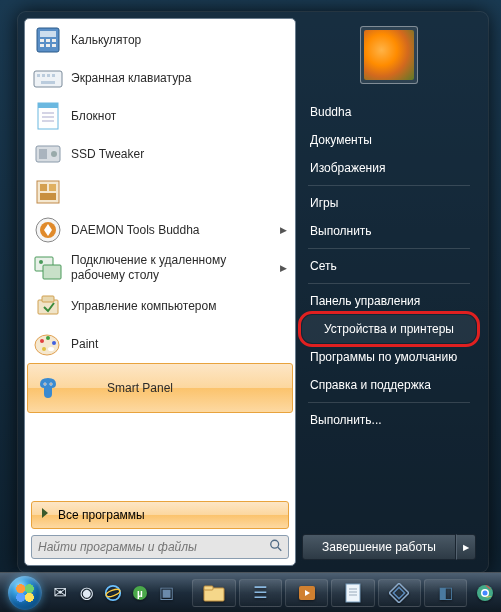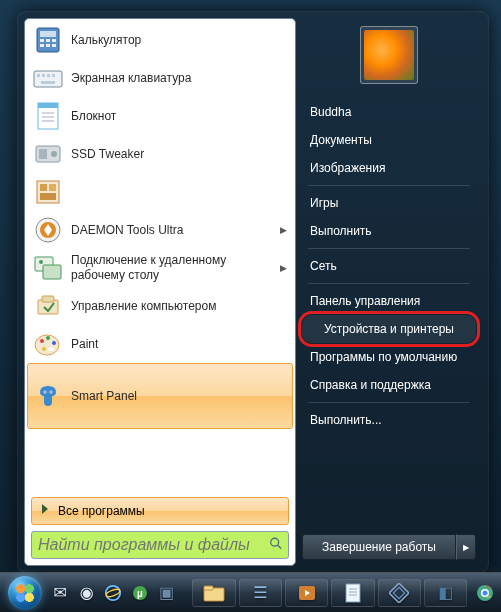--- a/index.html
+++ b/index.html
@@ -44,21 +44,22 @@
     align-items: center;
     padding: 4px 6px;
     cursor: pointer;
     border-radius: 2px;
     min-height: 38px;
   }
   .prog-item.highlighted {
     background: linear-gradient(180deg, #fde6c6 0%, #fcd79e 50%, #fbc36c 50%, #fdd9a2 100%);
     border: 1px solid #e8a33d;
     border-radius: 3px;
-    padding: 17px 5px;
+    padding: 9px 5px;
+    gap: 36px;
   }
   .prog-item .icon {
     width: 30px; height: 30px;
     margin-right: 8px;
     flex-shrink: 0;
     display: flex; align-items: center; justify-content: center;
   }
   .prog-item .label {
     color: #2b2b2b;
     font-size: 12px;
@@ -89,24 +90,24 @@
   }
   .search-box {
     margin: 0 6px 6px 6px;
     position: relative;
   }
   .search-box input {
     width: 100%;
     padding: 4px 24px 4px 6px;
     border: 1px solid #8a9db0;
     border-radius: 3px;
-    font-size: 16px;
+    font-size: 12px;
     font-style: italic;
     color: #6b6b6b;
-    background: #bef264;
+    background: #e5e5e5;
     outline: none;
   }
   .search-box .mag {
     position: absolute; right: 6px; top: 50%;
     transform: translateY(-50%);
     color: #4f6a84;
   }
   .right-panel {
     flex: 1;
     padding: 8px 6px 6px 6px;
@@ -290,21 +291,21 @@
           </span>
         </div>
         <div class="prog-item">
           <span class="icon">
             <svg width="28" height="28" viewBox="0 0 28 28">
               <circle cx="14" cy="14" r="12" fill="#f5f5f5" stroke="#888"></circle>
               <circle cx="14" cy="14" r="8" fill="#e08a2a"></circle>
               <path d="M14 8 L18 14 L14 20 L10 14 Z" fill="#fff"></path>
             </svg>
           </span>
-          <span class="label">DAEMON Tools Ultra</span>
+          <span class="label">DAEMON Tools Buddha</span>
           <span class="arrow">▶</span>
         </div>
         <div class="prog-item">
           <span class="icon">
             <svg width="30" height="26" viewBox="0 0 30 26">
               <rect x="2" y="2" width="18" height="14" rx="1" fill="#e8f0e8" stroke="#4a9a5a"></rect>
               <rect x="10" y="10" width="18" height="14" rx="1" fill="#c8e0c8" stroke="#4a9a5a"></rect>
               <circle cx="8" cy="7" r="2" fill="#4a9a5a"></circle>
             </svg>
           </span>

